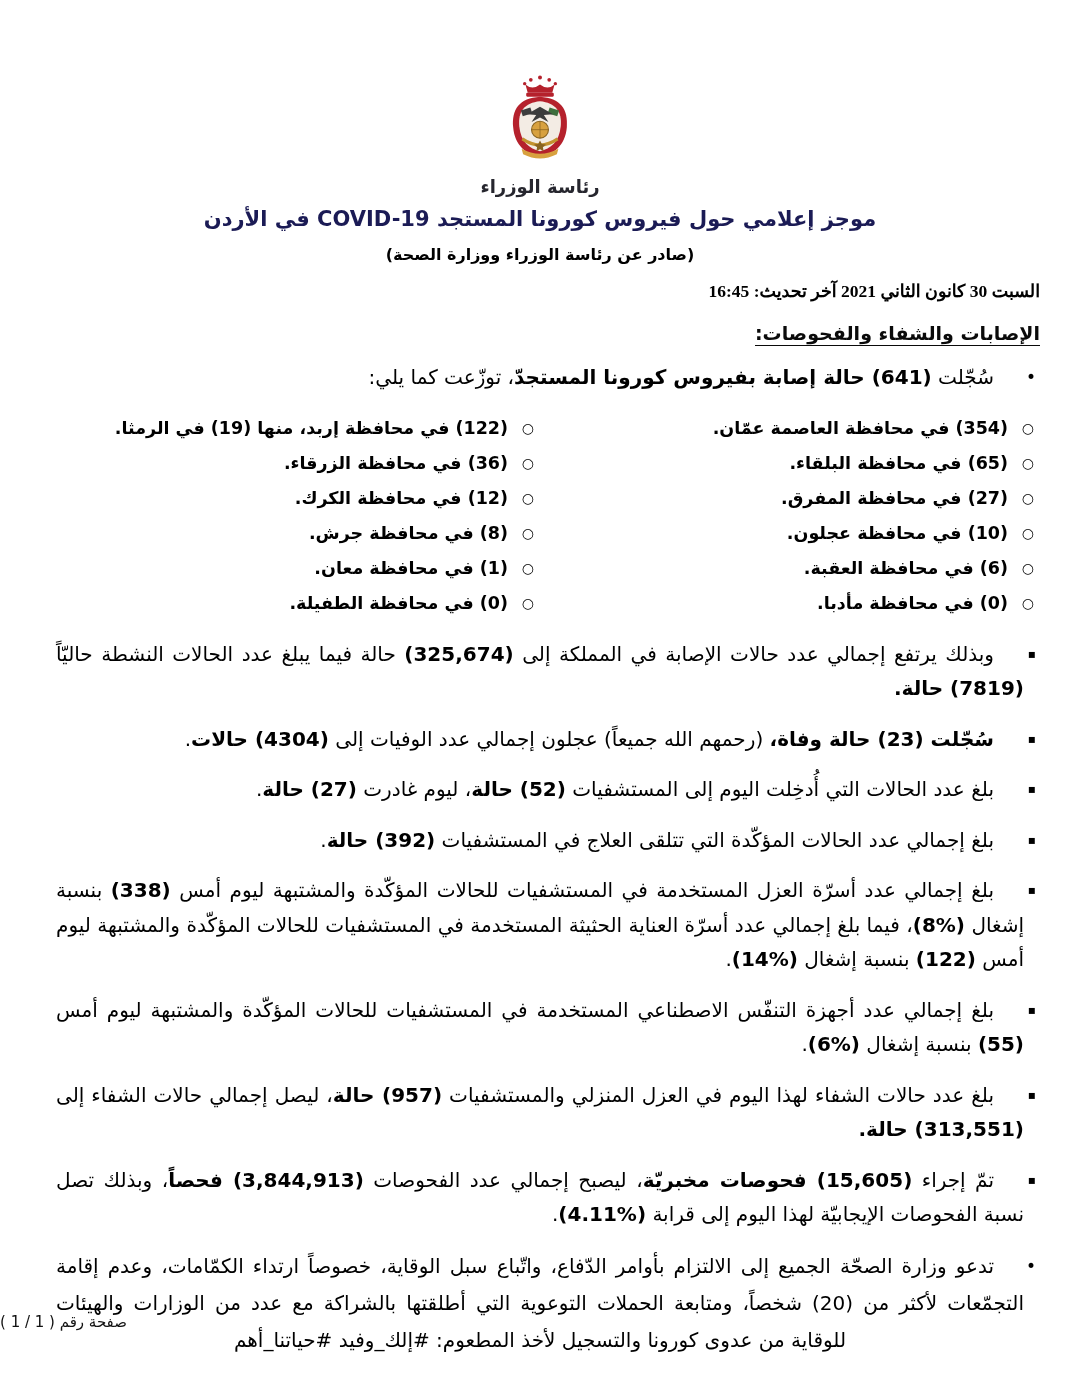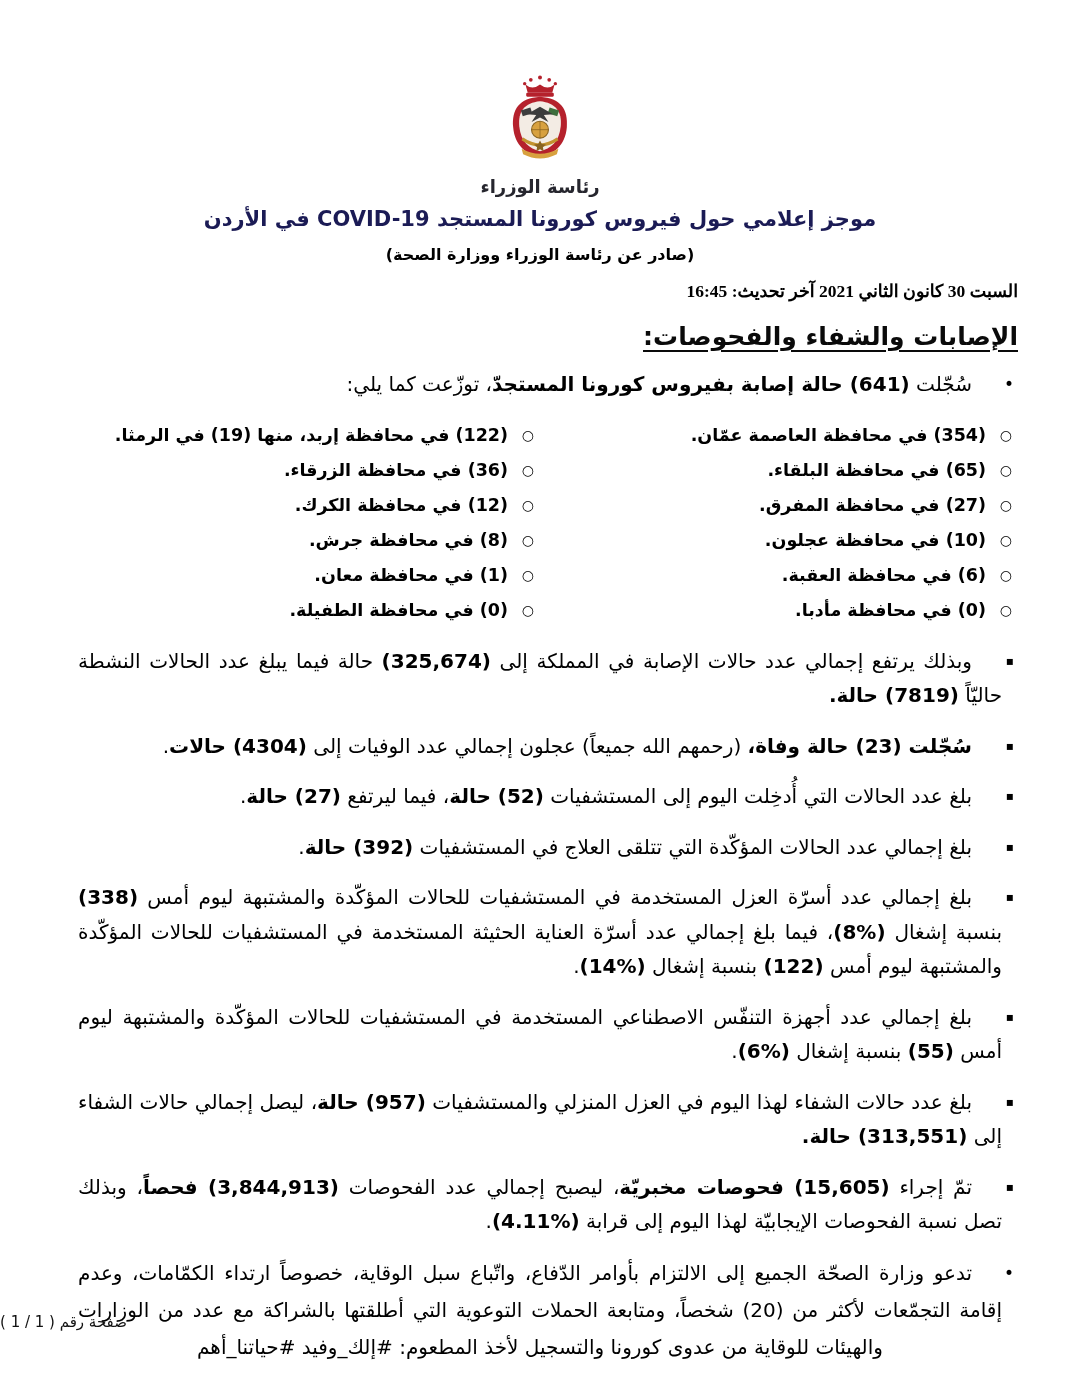--- a/index.html
+++ b/index.html
@@ -9,36 +9,36 @@
     --ink:#000000;
   }
   *{box-sizing:border-box;}
   html,body{margin:0;padding:0;}
   body{
     width:1080px;height:1397px;overflow:hidden;
     background:#ffffff;color:var(--ink);
     font-family:"DejaVu Sans",sans-serif;
     direction:rtl;
   }
-  .page{width:1080px;height:1397px;padding:0 62px;position:relative;}
+  .page{width:1080px;height:1397px;padding:0 40px;position:relative;}
   
   .logo-wrap{padding-top:74px;text-align:center;}
   .logo-wrap svg{display:inline-block;}
   .logo-caption{
     margin-top:2px;text-align:center;font-weight:bold;font-size:18px;color:#26262e;
   }
   h1.title{
     margin:10px 0 0 0;text-align:center;color:var(--navy);
     font-size:21px;font-weight:bold;letter-spacing:0;
   }
   .subtitle{margin-top:14px;text-align:center;font-weight:bold;font-size:16px;}
   .date-line{margin-top:17px;text-align:right;font-weight:bold;font-size:17.5px;font-family:Liberation Serif, serif;}
   
   h2.sec{
-    margin:20px 0 0 0;font-size:25px;font-weight:bold;color:#0a0a0a;
+    margin:20px 0 0 0;font-size:19px;font-weight:bold;color:#0a0a0a;
     text-decoration:underline;text-underline-offset:5px;
   }
   h2.sec.navy{color:var(--navy);margin-top:10px;}
   
   .bullet{position:relative;margin-top:6px;}
   .bullet p{
     margin:16px;text-indent:30px;text-align:justify;
     font-size:20px;line-height:34.5px;
   }
   .bullet .marker{
@@ -135,21 +135,21 @@
       <div class="bullet">
         <span class="marker sq">▪</span>
         <p><span>وبذلك يرتفع إجمالي عدد حالات الإصابة في المملكة إلى </span><b>(325,674)</b><span> حالة فيما يبلغ عدد الحالات النشطة حاليّاً </span><b>(7819) حالة.</b></p>
       </div>
       <div class="bullet">
         <span class="marker sq">▪</span>
         <p><b>سُجّلت (23) حالة وفاة،</b><span> (رحمهم الله جميعاً) عجلون إجمالي عدد الوفيات إلى </span><b>(4304) حالات</b><span>.</span></p>
       </div>
       <div class="bullet">
         <span class="marker sq">▪</span>
-        <p><span>بلغ عدد الحالات التي أُدخِلت اليوم إلى المستشفيات </span><b>(52) حالة</b><span>، فيما ليرتفع </span><b>(27) حالة</b><span>.</span></p>
+        <p><span>بلغ عدد الحالات التي أُدخِلت اليوم إلى المستشفيات </span><b>(52) حالة</b><span>، ليوم غادرت </span><b>(27) حالة</b><span>.</span></p>
       </div>
       <div class="bullet">
         <span class="marker sq">▪</span>
         <p><span>بلغ إجمالي عدد الحالات المؤكّدة التي تتلقى العلاج في المستشفيات </span><b>(392) حالة</b><span>.</span></p>
       </div>
       <div class="bullet">
         <span class="marker sq">▪</span>
         <p><span>بلغ إجمالي عدد أسرّة العزل المستخدمة في المستشفيات للحالات المؤكّدة والمشتبهة ليوم أمس </span><b>(338)</b><span> بنسبة إشغال </span><b>(%8)</b><span>، فيما بلغ إجمالي عدد أسرّة العناية الحثيثة المستخدمة في المستشفيات للحالات المؤكّدة والمشتبهة ليوم أمس </span><b>(122)</b><span> بنسبة إشغال </span><b>(%14)</b><span>.</span></p>
       </div>
       <div class="bullet">

